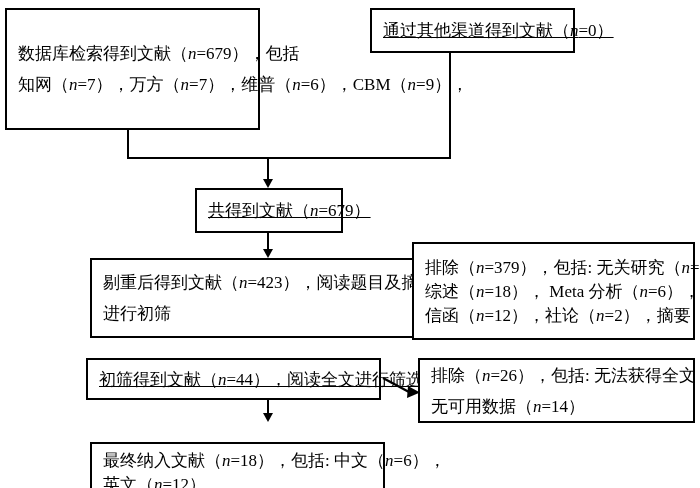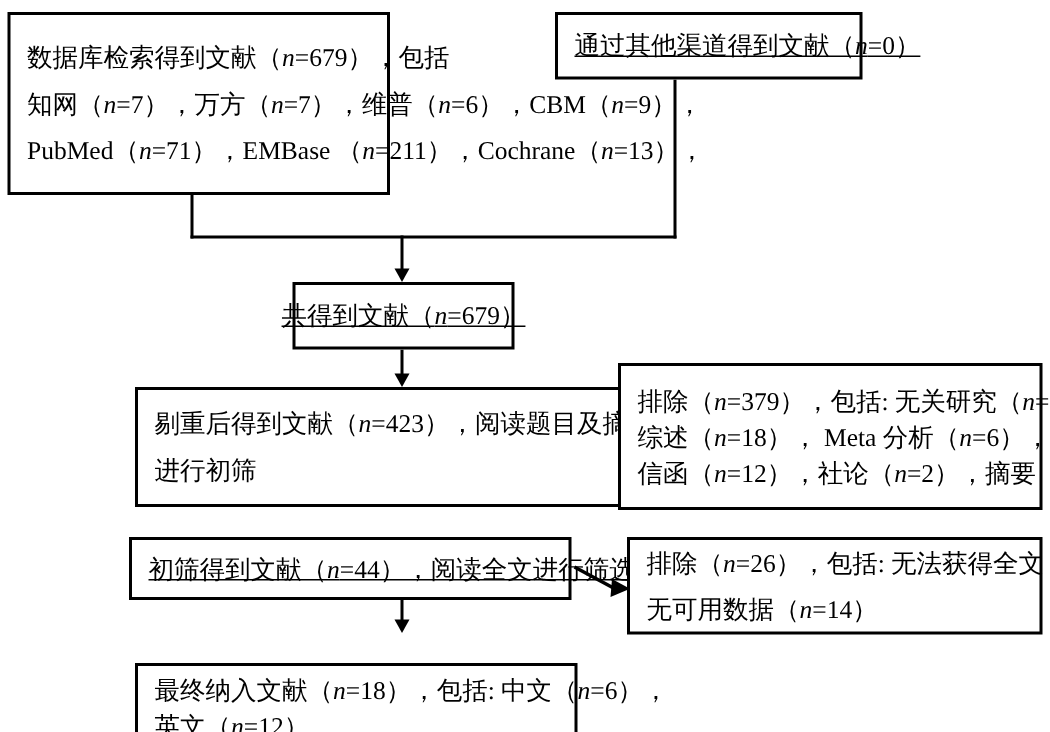--- a/index.html
+++ b/index.html
@@ -48,21 +48,21 @@
     margin-top: 7px;
   }
   .box.single .line {
     margin: 0;
     text-decoration: underline;
   }
 
   
   #box-database-search { left: 5px;   top: 8px;   width: 255px; height: 122px; }
   #box-other-sources   { left: 370px; top: 8px;   width: 205px; height: 45px;  }
-  #box-total-records   { left: 195px; top: 188px; width: 148px; height: 45px; align-items: center;  }
+  #box-total-records   { left: 195px; top: 188px; width: 148px; height: 45px;  }
   #box-dedup-screen    { left: 90px;  top: 258px; width: 333px; height: 80px;  }
   #box-excluded-title  { left: 412px; top: 242px; width: 283px; height: 98px;  }
   #box-fulltext-screen { left: 86px;  top: 358px; width: 295px; height: 42px;  }
   #box-excluded-full   { left: 418px; top: 358px; width: 277px; height: 65px;  }
   #box-final-included  { left: 90px;  top: 422px; width: 295px; height: 60px; margin-top: 20px;  }
 
   #box-total-records .line,
   #box-fulltext-screen .line { text-align: center; }
 
   
@@ -135,21 +135,20 @@
   </svg>
 
   <svg class="diag-arrow" id="arrow-exclude-full" width="40" height="22">
     <path d="M0,0 L26,14" stroke="#000000" stroke-width="2.4" fill="none"></path>
     <polygon points="25,8 37,14.5 24,20" fill="#000000"></polygon>
   </svg>
 
   <div class="box airy" id="box-database-search">
     <span class="line">数据库检索得到文献（<span class="italic-n">n</span>=679），包括</span>
     <span class="line">知网（<span class="italic-n">n</span>=7），万方（<span class="italic-n">n</span>=7），维普（<span class="italic-n">n</span>=6），CBM（<span class="italic-n">n</span>=9），</span>
-    <span class="line">PubMed（<span class="italic-n">n</span>=71），EMBase （<span class="italic-n">n</span>=211），Cochrane（<span class="italic-n">n</span>=13），</span>
   </div>
 
   <div class="box single" id="box-other-sources">
     <span class="line">通过其他渠道得到文献（<span class="italic-n">n</span>=0）</span>
   </div>
 
   <div class="box single" id="box-total-records">
     <span class="line">共得到文献（<span class="italic-n">n</span>=679）</span>
   </div>
 

